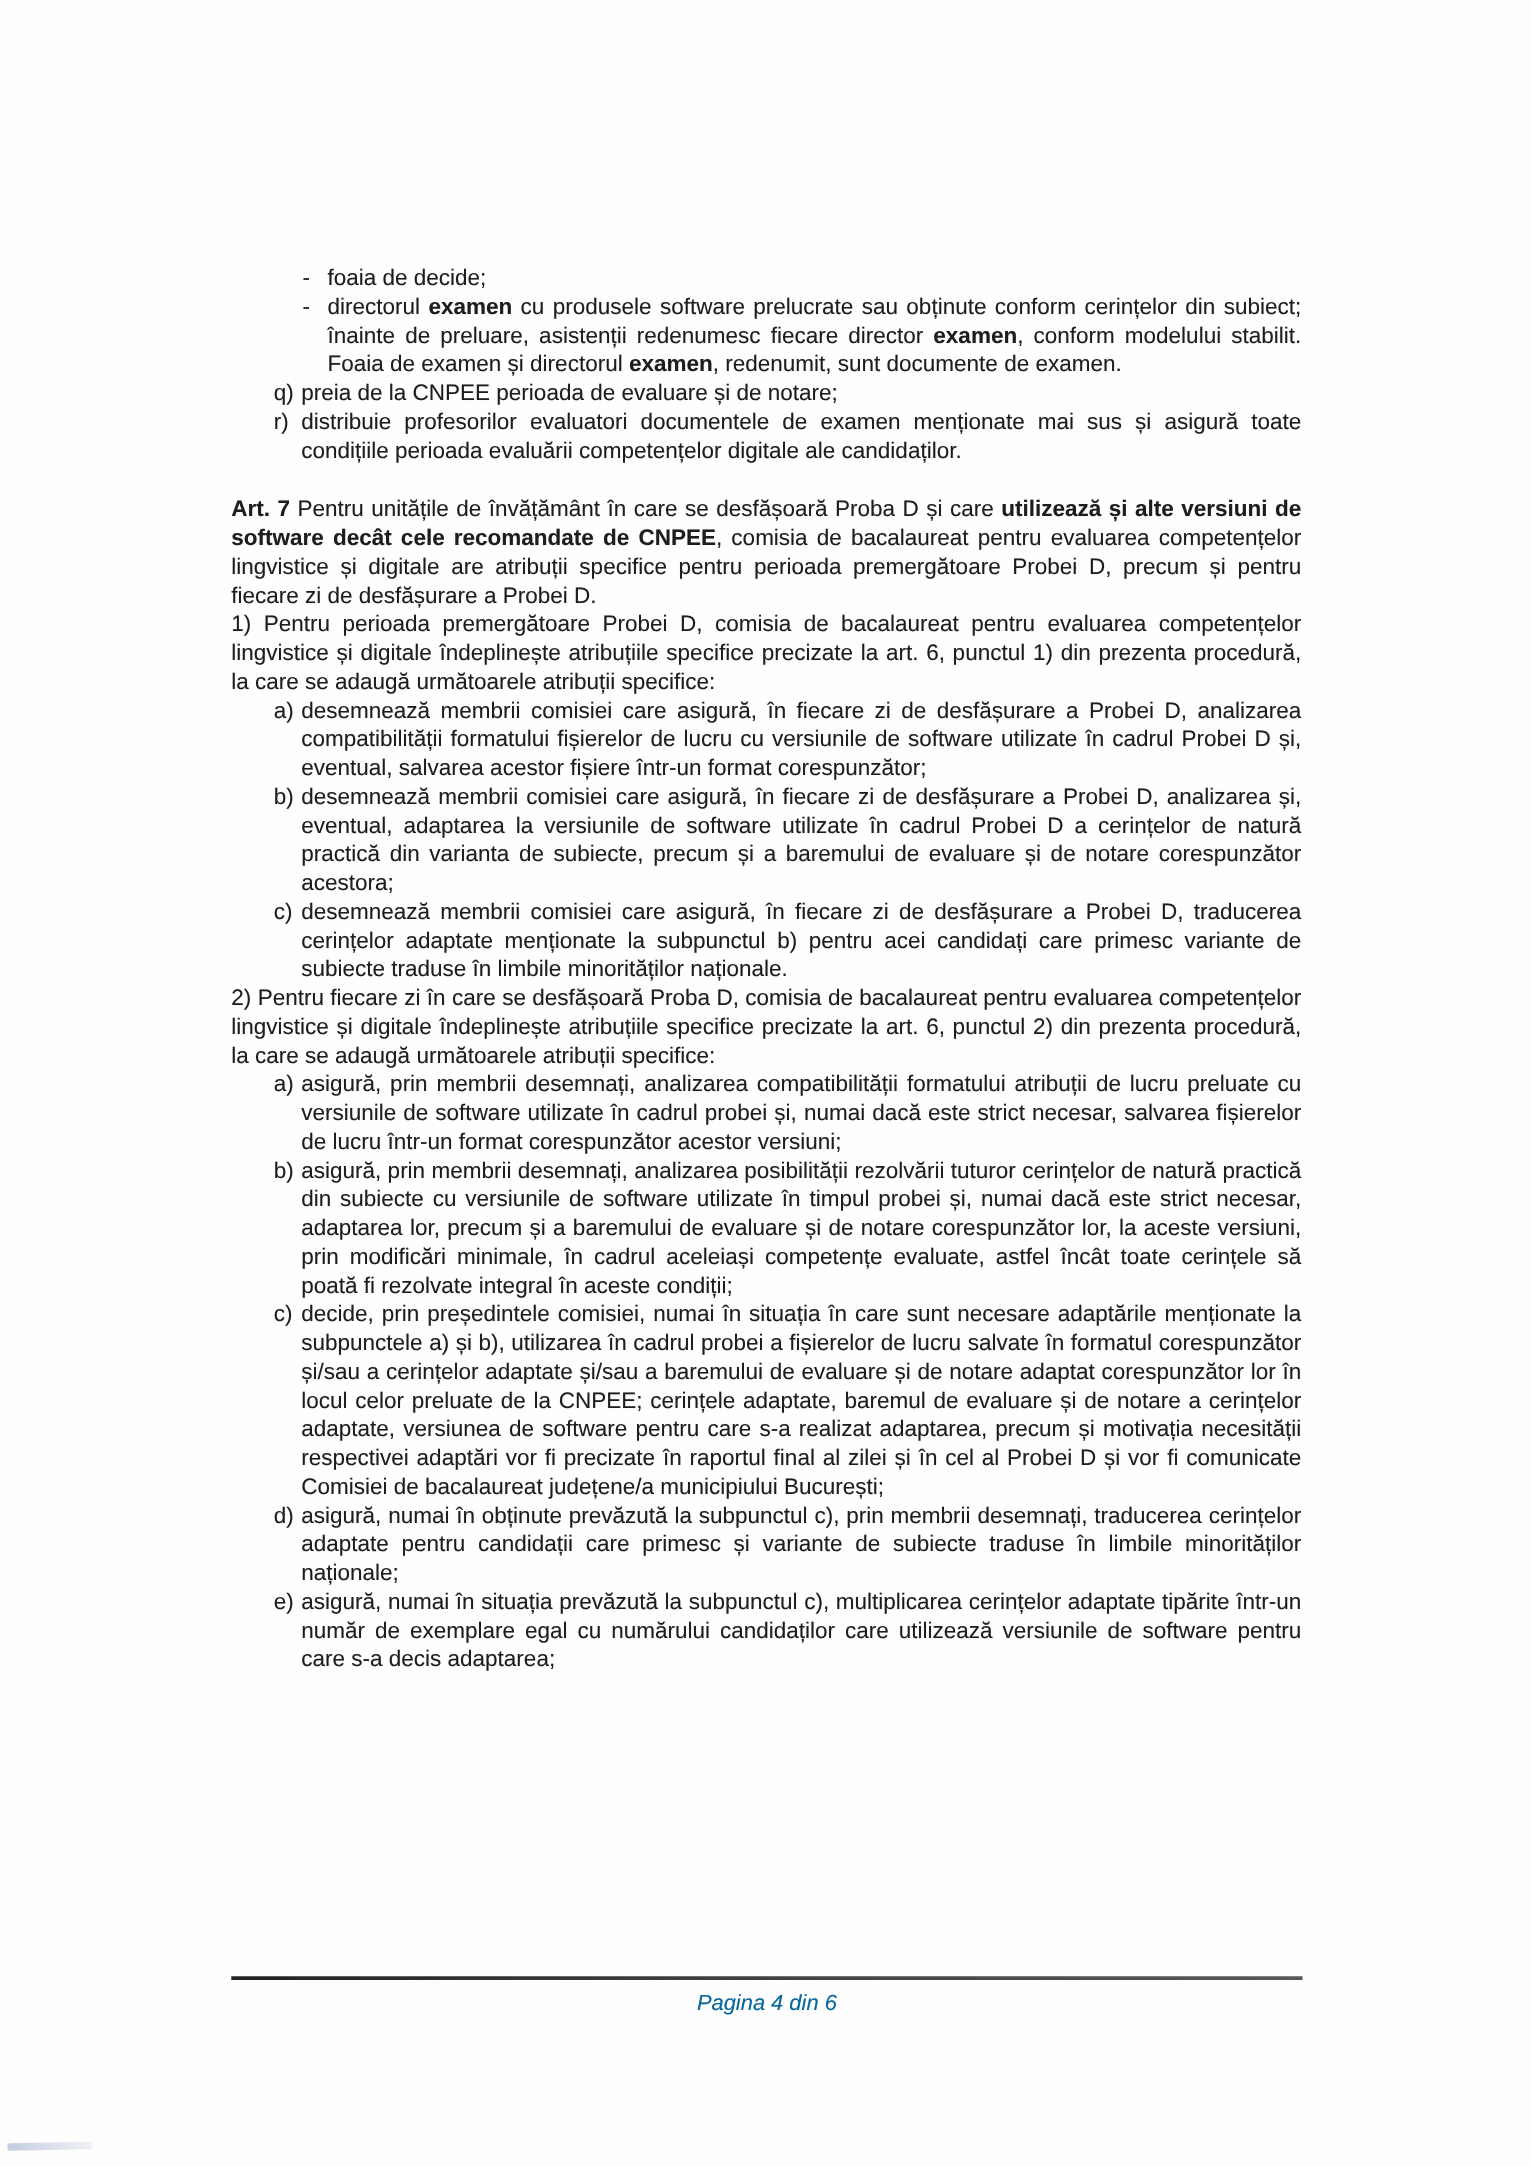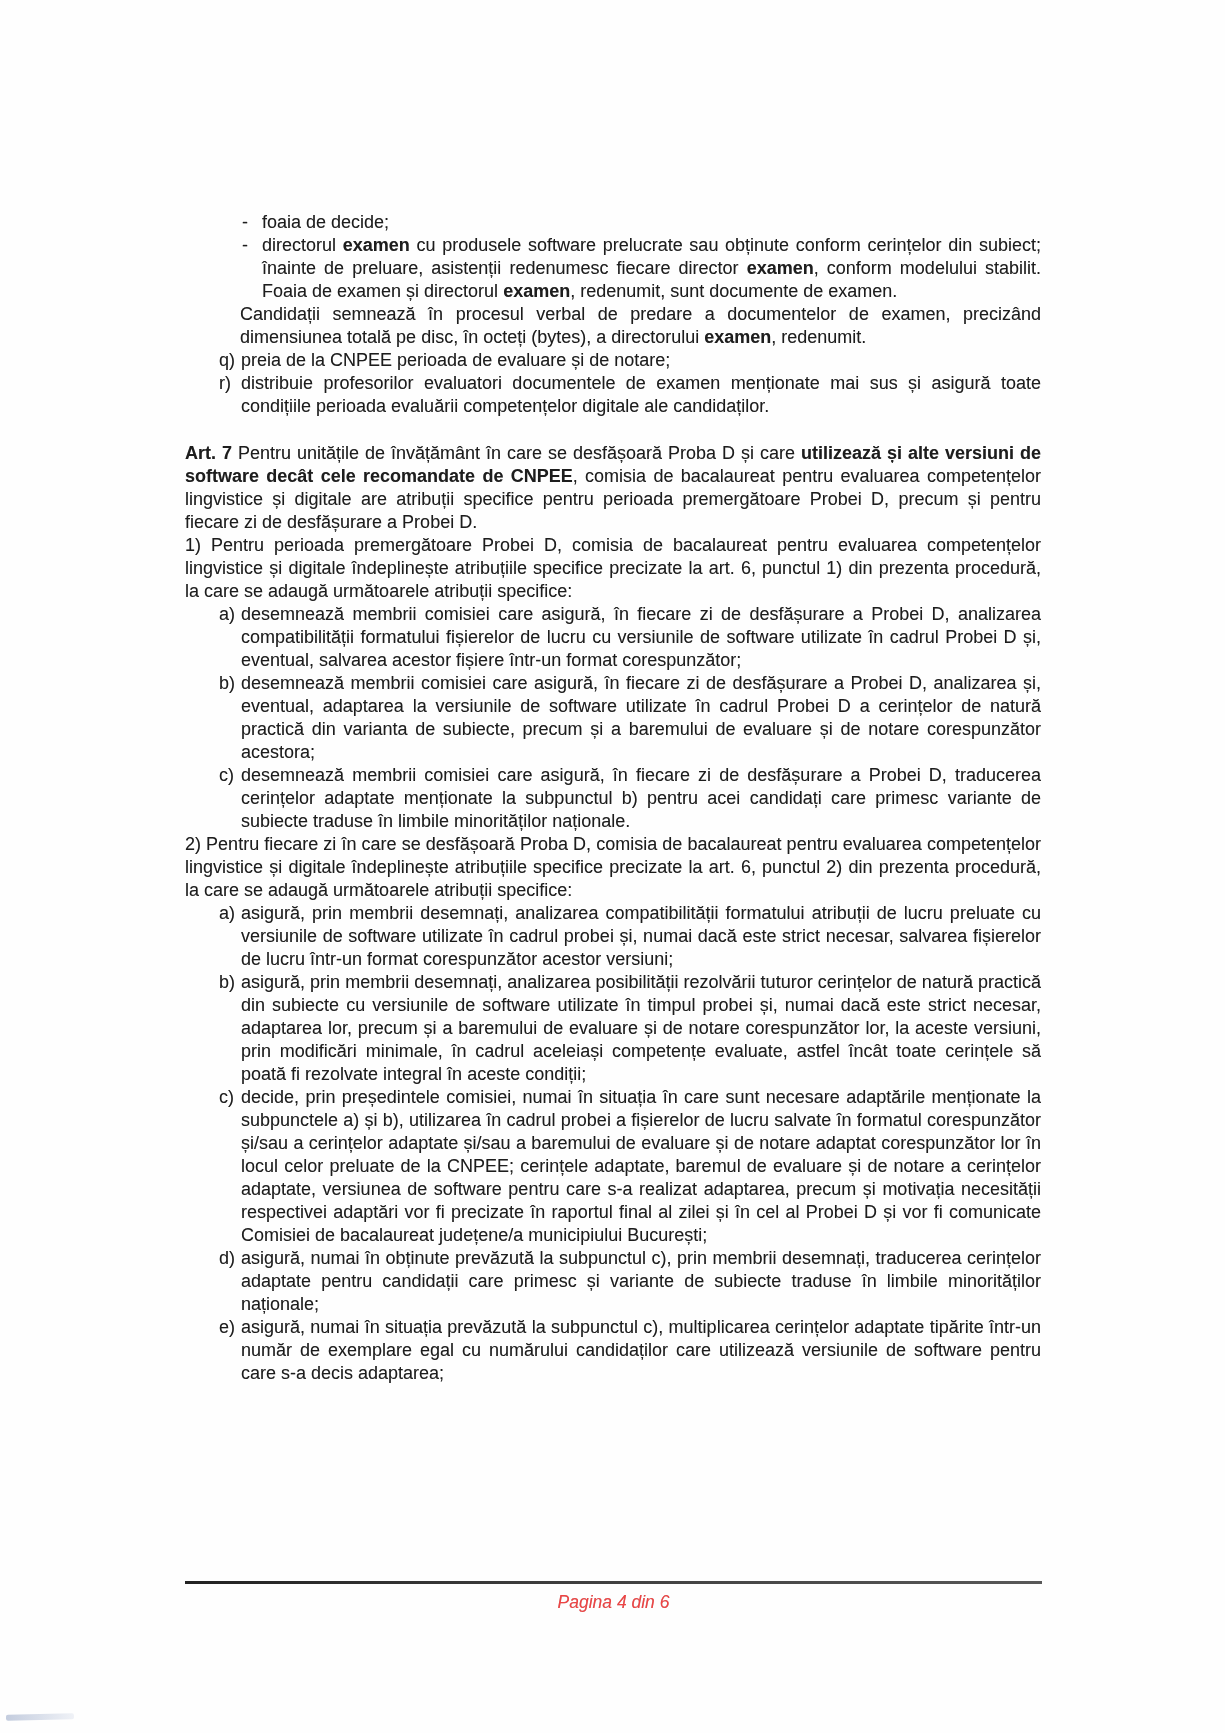--- a/index.html
+++ b/index.html
@@ -39,21 +39,21 @@
     position: absolute;
     left: 185px; top: 1581px; width: 857px; height: 3px;
     background: linear-gradient(90deg, #222222, #3c3c3c 40%, #585858);
   }
   .footer-text {
     position: absolute;
     left: 185px; top: 1591px; width: 857px;
     text-align: center;
     font-size: 17.5px; line-height: 22px;
     font-style: italic;
-    color: #ef4444;
+    color: #0369a1;
     text-shadow: 0 0 0.6px rgba(30,30,30,0.3);
   }
   .scan-smudge {
     position: absolute;
     left: 6px; top: 1714px; width: 68px; height: 6px;
     background: linear-gradient(90deg, rgba(148,164,196,0.55), rgba(188,198,220,0.22));
     border-radius: 2px;
     transform: rotate(-1.2deg);
   }
 </style>
@@ -63,21 +63,20 @@
 <div class="page">
   <div class="doc">
       <div class="block dash-item">
         <span class="marker">-</span>
         <span class="body"><span>foaia de decide;</span></span>
       </div>
       <div class="block dash-item">
         <span class="marker">-</span>
         <span class="body"><span>directorul </span><span class="b">examen</span><span> cu produsele software prelucrate sau obținute conform cerințelor din subiect; înainte de preluare, asistenții redenumesc fiecare director </span><span class="b">examen</span><span>, conform modelului stabilit. Foaia de examen și directorul </span><span class="b">examen</span><span>, redenumit, sunt documente de examen.</span></span>
       </div>
-      <div class="block para-indent"><span>Candidații semnează în procesul verbal de predare a documentelor de examen, precizând dimensiunea totală pe disc, în octeți (bytes), a directorului </span><span class="b">examen</span><span>, redenumit.</span></div>
       <div class="block letter-item">
         <span class="marker">q)</span>
         <span class="body"><span>preia de la CNPEE perioada de evaluare și de notare;</span></span>
       </div>
       <div class="block letter-item">
         <span class="marker">r)</span>
         <span class="body"><span>distribuie profesorilor evaluatori documentele de examen menționate mai sus și asigură toate condițiile perioada evaluării competențelor digitale ale candidaților.</span></span>
       </div>
       <div class="block spacer"></div>
       <div class="block para"><span class="b">Art. 7</span><span> Pentru unitățile de învățământ în care se desfășoară Proba D și care </span><span class="b">utilizează </span><span class="b i">și</span><span class="b"> alte versiuni de software decât cele recomandate de CNPEE</span><span>, comisia de bacalaureat pentru evaluarea competențelor lingvistice și digitale are atribuții specifice pentru perioada premergătoare Probei D, precum și pentru fiecare zi de desfășurare a Probei D.</span></div>

